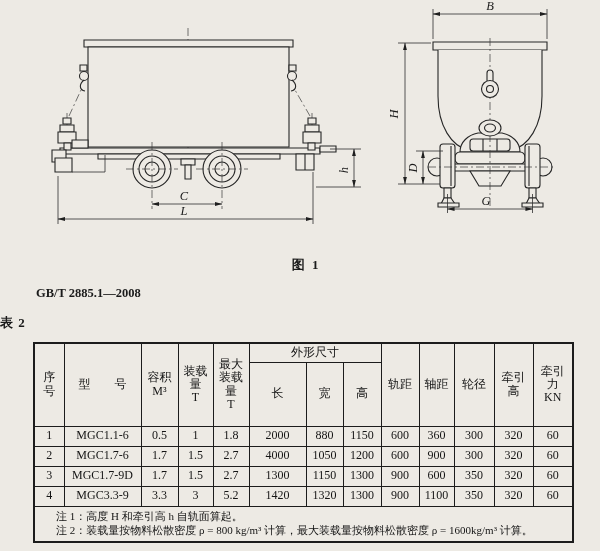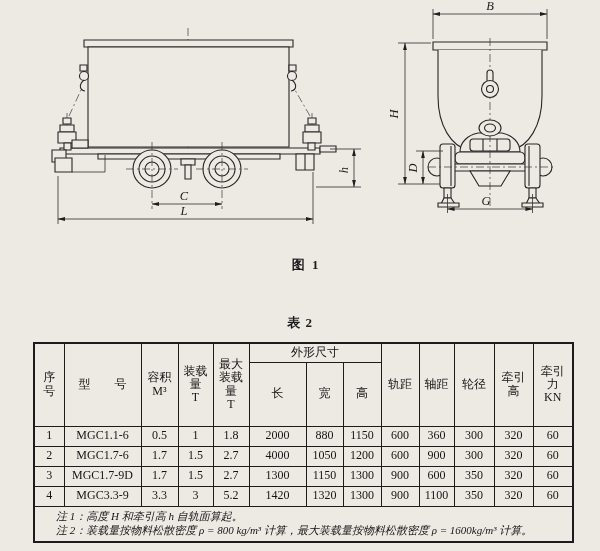--- a/index.html
+++ b/index.html
@@ -14,37 +14,37 @@
   .ml{stroke:#262626;stroke-width:1.1;fill:none;}
   .mf{stroke:#262626;stroke-width:1.1;fill:#edeae4;}
   .tl{stroke:#2e2e2e;stroke-width:0.8;fill:none;}
   .cl{stroke:#3a3a3a;stroke-width:0.7;fill:none;stroke-dasharray:8 3 2 3;}
   .dimlab{font-family:"Liberation Serif",serif;font-style:italic;font-size:12.5px;
           fill:#1a1a1a;stroke:none;text-anchor:middle;}
   
   .fig-caption{position:absolute;left:0;top:256px;width:612px;text-align:center;
     font-weight:bold;font-size:13px;letter-spacing:2px;}
   .doc-number{position:absolute;left:36px;top:286px;font-weight:bold;font-size:12.5px;}
-  .table-caption{position:absolute;left:0;top:314px;width:600px;text-align:center;
+  .table-caption{position:absolute;left:0;top:314px;width:600px;
     font-weight:bold;font-size:13px;letter-spacing:1px;}
   
   table.spec{
     position:absolute;left:33px;top:342px;width:539px;
     border-collapse:collapse;table-layout:fixed;
     background:transparent;border:2px solid #1c1c1c;
   }
   .spec th,.spec td{
     border:1px solid #1c1c1c;padding:0;text-align:center;vertical-align:middle;
     font-weight:normal;font-size:12px;line-height:1.12;color:#141414;
   }
   .spec th{white-space:pre-line;}
   tr.h1{height:19px;}
   tr.h2{height:64px;}
   tr.dr{height:20px;}
-  tr.nr{height:32px;font-style:italic;}
+  tr.nr{height:32px;}
   td.notes-cell{text-align:left;padding:2px 2px 3px 21px;font-size:11px;line-height:1.32;}
   .note-line{white-space:nowrap;}
 </style>
 </head>
 <body>
 
 <div class="page">
 
   <svg class="diagram-svg" width="600" height="280" viewBox="0 0 600 280">
     <defs>
@@ -209,20 +209,21 @@
       <g>
         <line class="tl" x1="447.5" y1="194" x2="447.5" y2="213"></line>
         <line class="tl" x1="532.5" y1="194" x2="532.5" y2="213"></line>
         <line class="tl" x1="447.5" y1="209" x2="532.5" y2="209" marker-start="url(#ar)" marker-end="url(#ar)"></line>
         <text class="dimlab" x="486" y="205">G</text>
       </g>
     </g>
   </svg>
 
   <div class="fig-caption">图 1</div>
+  <div class="doc-number">GB/T 2885.1—2008</div>
   <div class="table-caption">表 2</div>
 
   <table class="spec">
     <colgroup>
       <col style="width:30px">
         <col style="width:77px">
         <col style="width:37px">
       <col style="width:35px">
         <col style="width:36px">
         <col style="width:57px">

